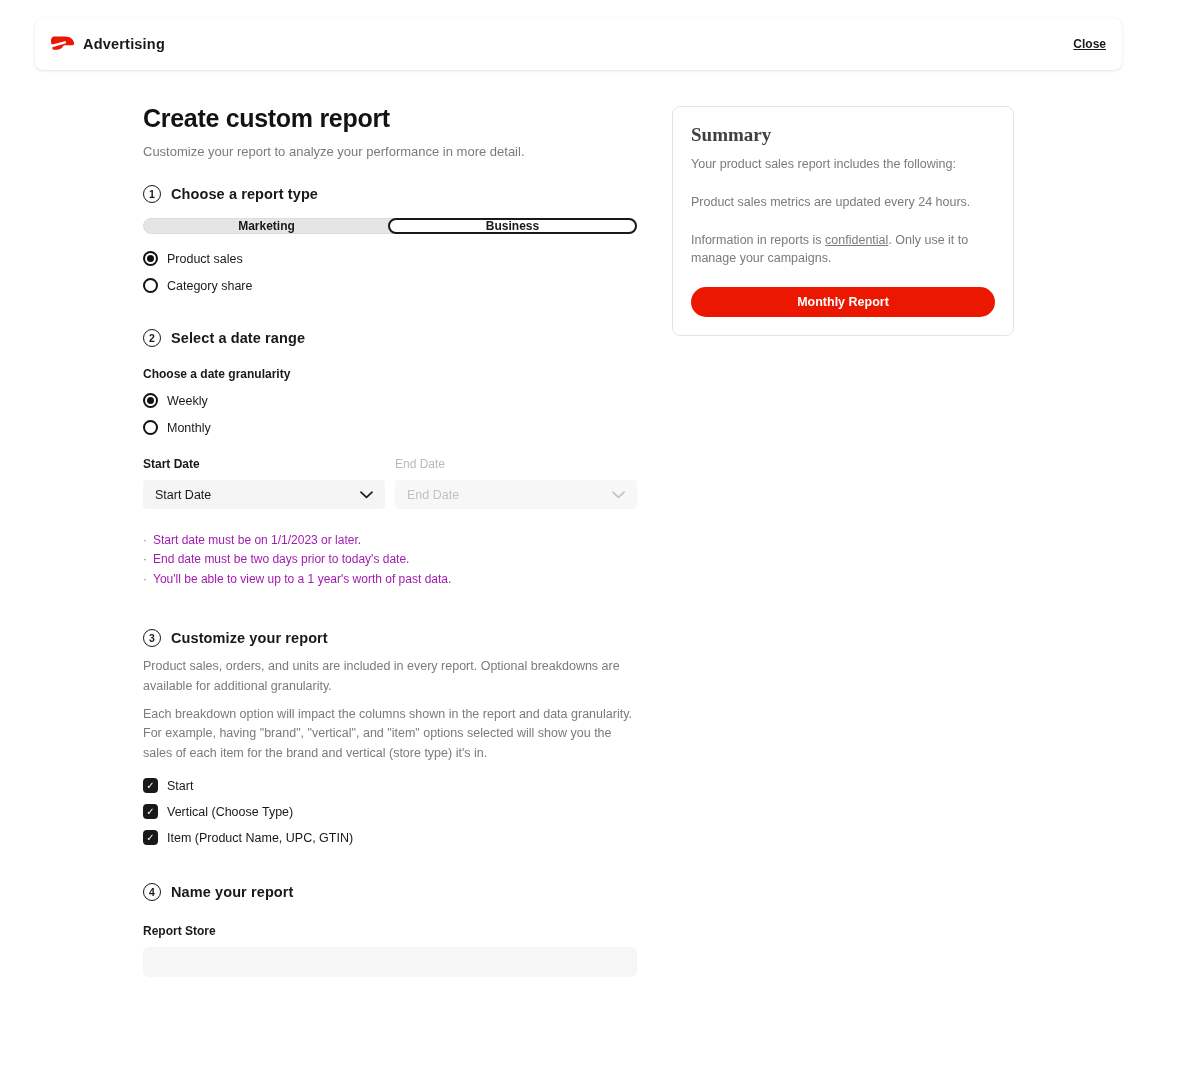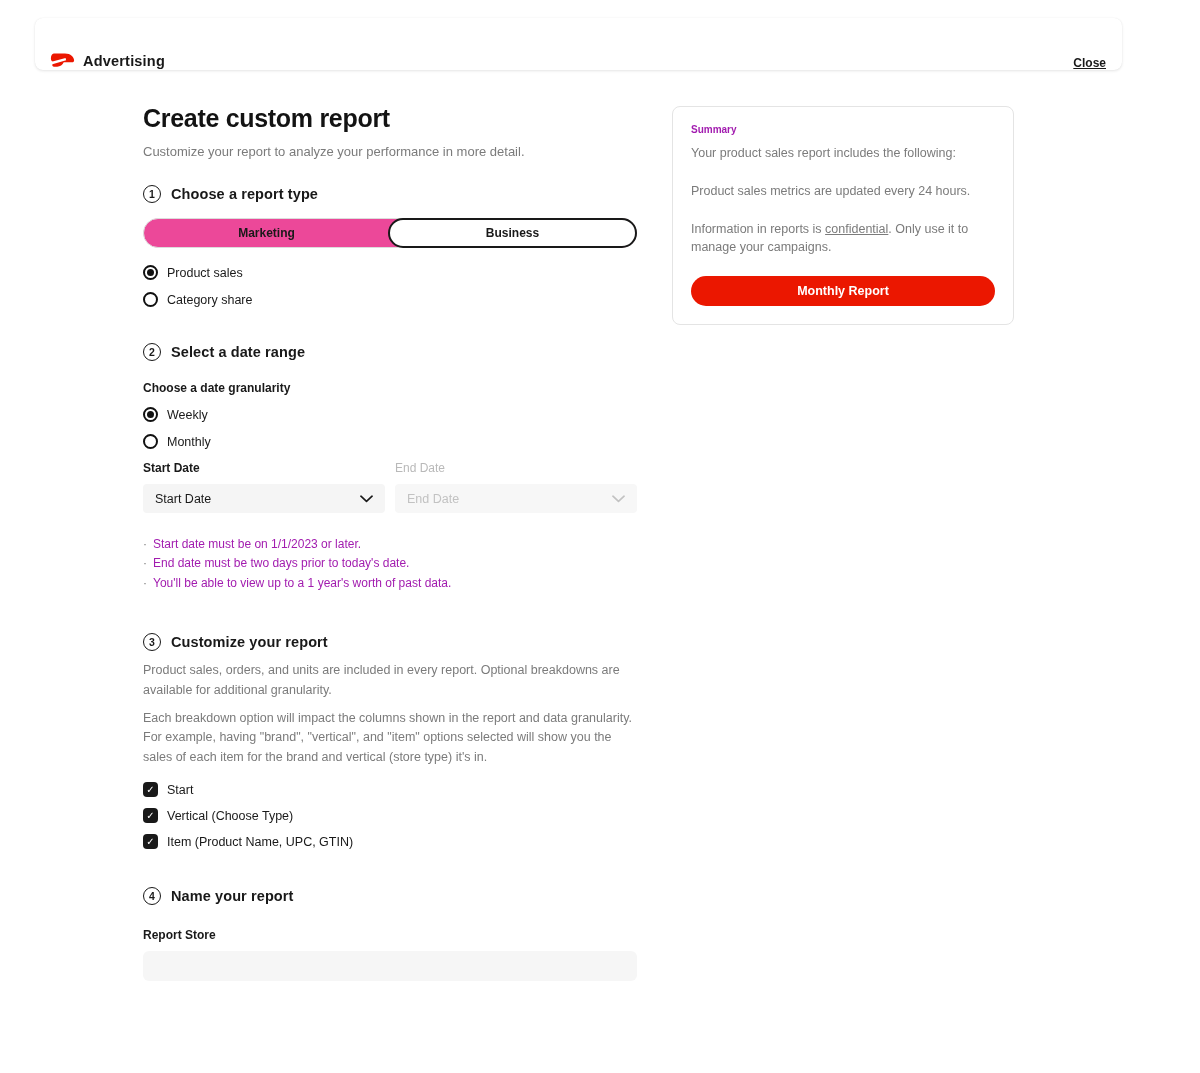--- a/index.html
+++ b/index.html
@@ -11,21 +11,21 @@
     position:relative;
     overflow:hidden;
   }
 
   
   .header-card {
     position:absolute; left:35px; top:18px;
     width:1087px; height:52px;
     background:#fff; border-radius:8px;
     box-shadow:0 1px 3px rgba(0,0,0,.10), 0 0 1px rgba(0,0,0,.08);
-    display:flex; align-items:flex-end; justify-content:space-between;
+    display:flex; align-items:center; justify-content:space-between;
     padding:0 16px 0 15px;
   }
   .brand { display:flex; align-items:center; gap:8px; }
   .brand-name { font-weight:bold; font-size:14.5px; letter-spacing:.2px; color:#191919; }
   .close-link {
     font-weight:bold; font-size:12px; color:#191919;
     text-decoration:underline; cursor:pointer;
   }
 
   
@@ -42,23 +42,23 @@
   .step-heading { display:flex; align-items:center; gap:10px; }
   .step-num {
     width:18px; height:18px; border:1.5px solid #191919; border-radius:50%;
     display:flex; align-items:center; justify-content:center;
     font-size:10.5px; font-weight:bold; flex:none;
   }
   .step-title { font-size:14.5px; font-weight:bold; letter-spacing:.1px; }
 
   
   .segmented {
-    margin-top:15px; height:30px;
+    margin-top:15px; height:16px;
     border:1px solid #dcdcdc; border-radius:16px;
-    display:flex; background:#ec4899;justify-content:center;
+    display:flex; background:#e5e5e5;justify-content:center;
   }
   .segment {
     flex:1; display:flex; align-items:center; justify-content:center;
     font-size:12px; font-weight:bold; color:#191919; cursor:pointer;
     border-radius:16px;
   }
   .segment.selected { border:2px solid #191919; margin:-1px; background:#fff; }
 
   
   .option-group { margin-top:17px;text-align:center; }
@@ -69,21 +69,21 @@
   }
   .radio .dot { width:7px; height:7px; border-radius:50%; background:#111; display:none; }
   .radio.checked .dot { display:block; }
   .option-label { font-size:12.5px; color:#191919; }
 
   .section { margin-top:36px; }
   .field-label { font-size:12px; font-weight:bold; color:#191919; }
   .field-label.disabled { color:#b9b9b9; font-weight:normal; }
 
   
-  .date-row { margin-top:12px; display:flex; gap:10px; }
+  .date-row { margin-top:22px; display:flex; gap:10px; }
   .date-col { flex:1; }
   .select-box {
     margin-top:9px; height:29px; background:#f5f5f5; border-radius:4px;
     display:flex; align-items:center; justify-content:space-between;
     padding:0 12px; font-size:12.5px; color:#191919; cursor:pointer;
   }
   .select-box.disabled { background:#f7f7f7; color:#c2c2c2; cursor:default; }
 
   .notes { margin-top:22px; list-style:none; }
   .notes li { font-size:12px; color:#a21caf; line-height:1.62; padding-left:10px; position:relative; }
@@ -107,21 +107,21 @@
     border:none; border-radius:6px; padding:0 12px; font-size:12.5px;
     font-family:"Liberation Sans","DejaVu Sans",sans-serif; color:#191919; outline:none;
   }
 
   
   .summary-card {
     margin-top:2px;
     border:1px solid #e4e4e4; border-radius:8px; background:#fff;
     padding:17px 18px 18px;
   }
-  .summary-title { font-size:10px; font-weight:bold; color:#a21caf; }
+  .summary-title { font-size:19px; font-weight:bold; color:#404040;font-family:Liberation Serif, serif; }
   .summary-text { font-size:12.5px; color:#7b7b7b; line-height:1.5; }
   .summary-text.mt { margin-top:9px; }
   .summary-text.gap { margin-top:19px; }
   .summary-link { text-decoration:underline; color:#7b7b7b; cursor:pointer; }
   .cta-button {
     margin-top:19px; width:100%; height:30px; border:none; border-radius:15px;
     color:#fff; font-weight:bold; font-size:12.5px; cursor:pointer;
     font-family:"Liberation Sans","DejaVu Sans",sans-serif;
   }
 </style>

